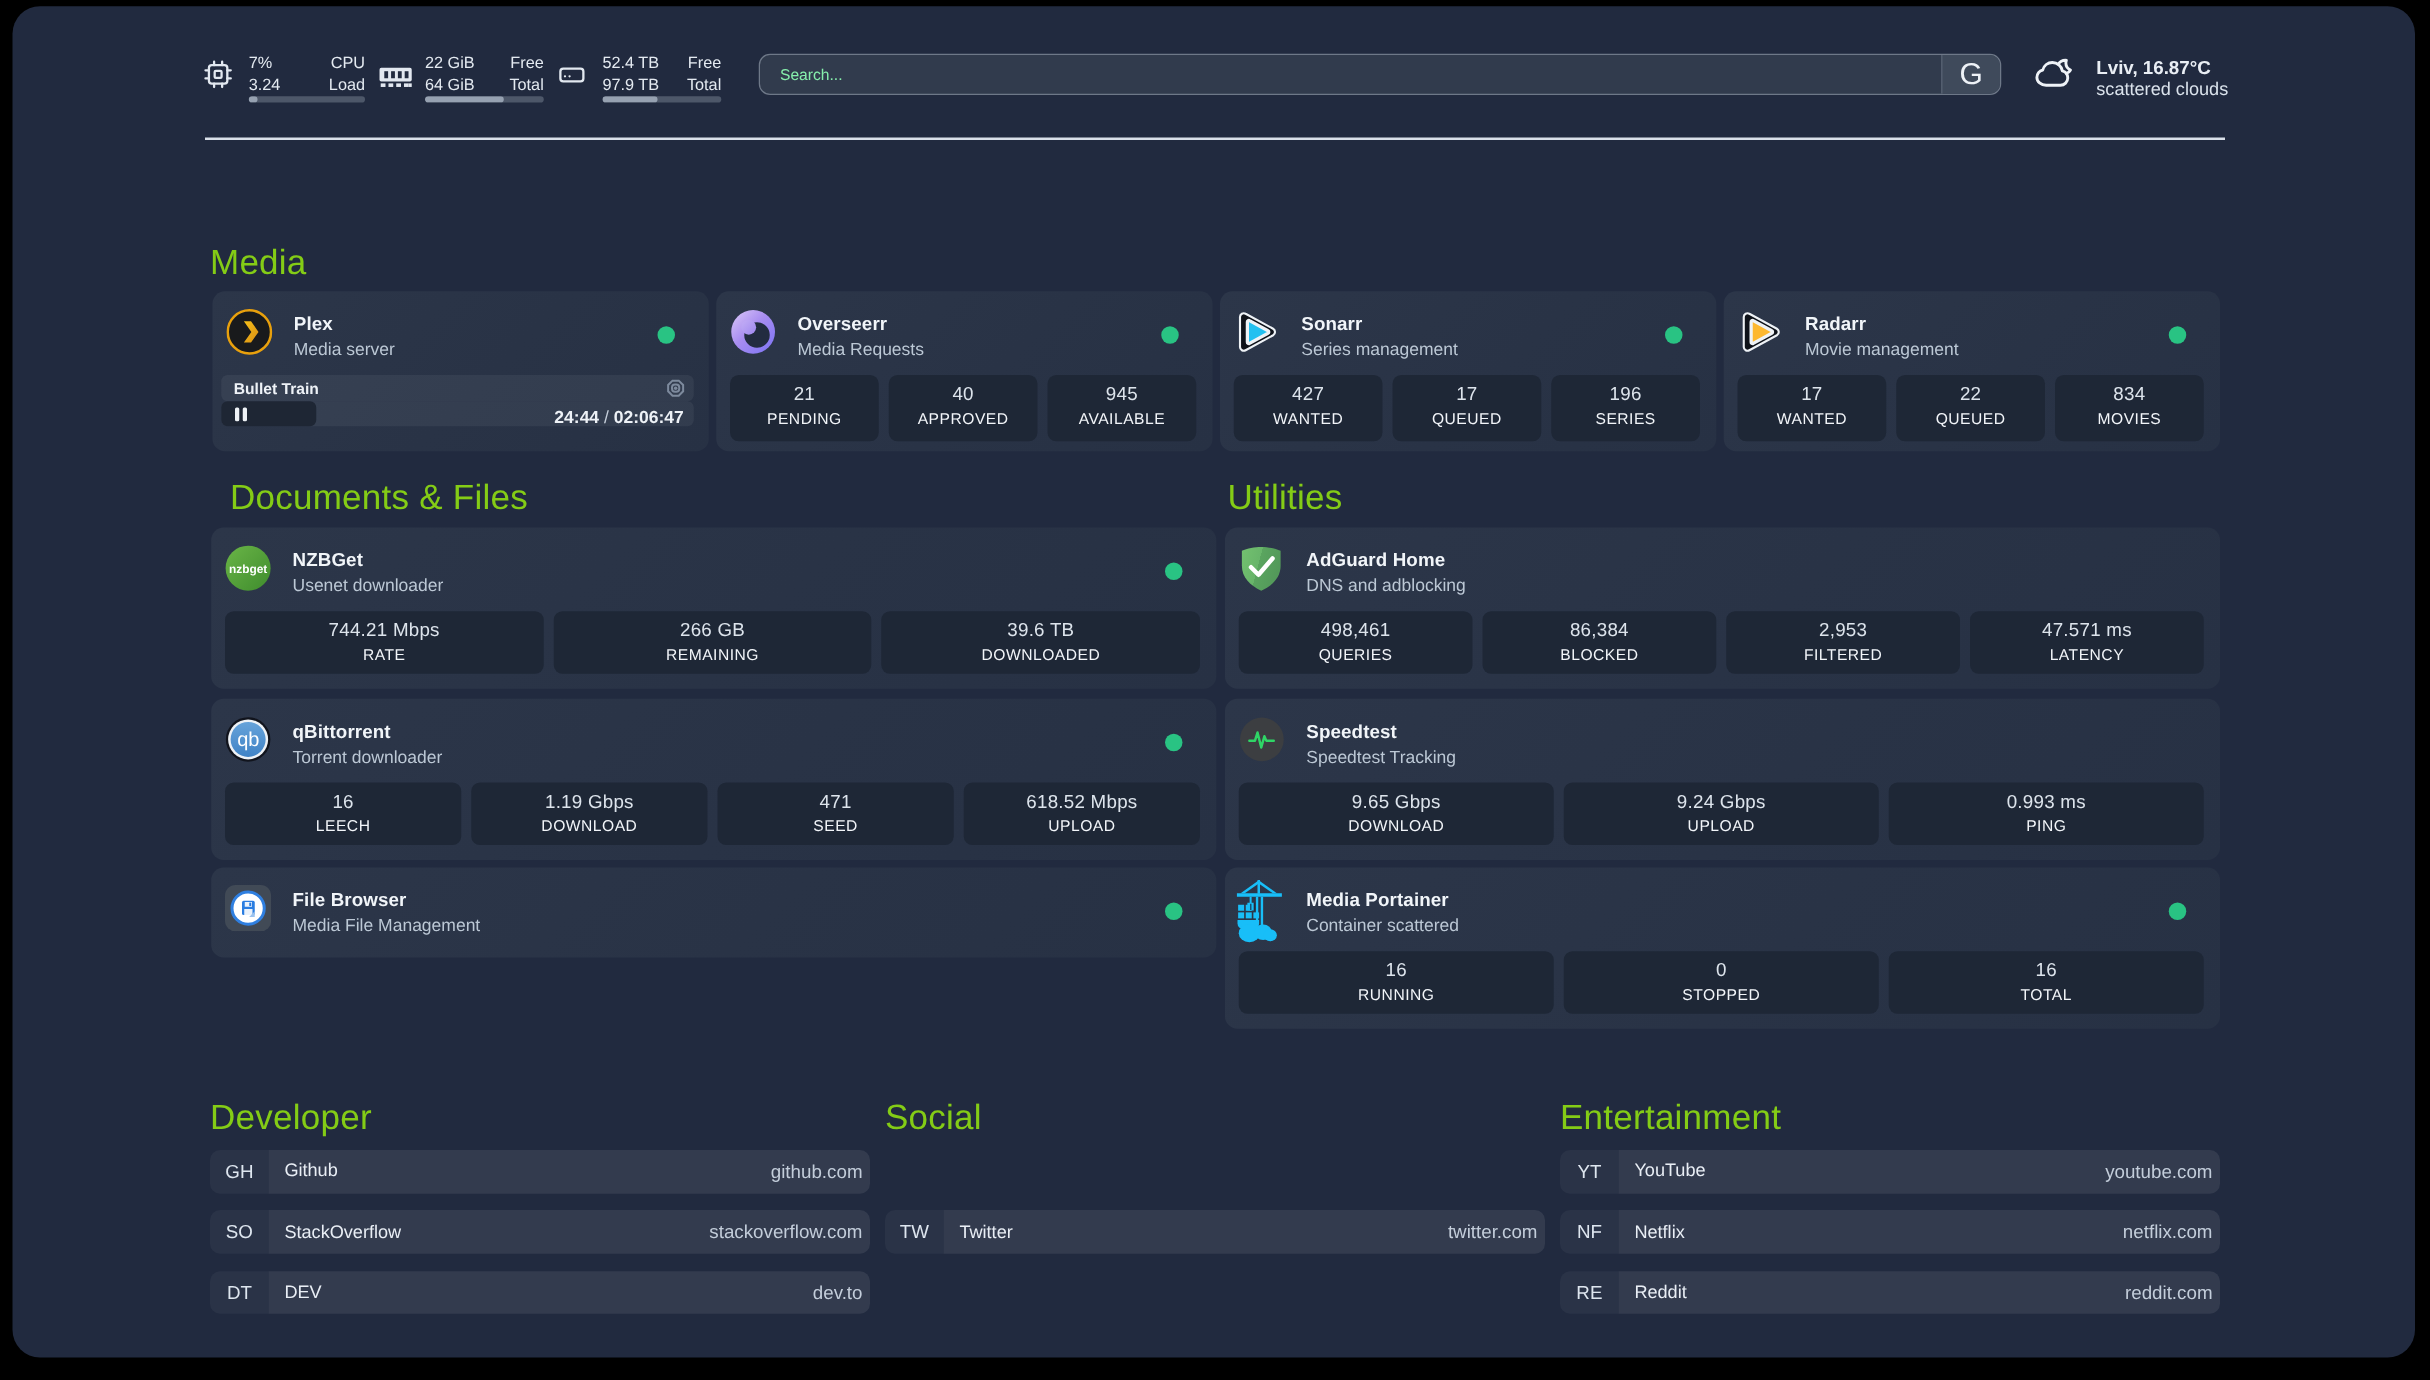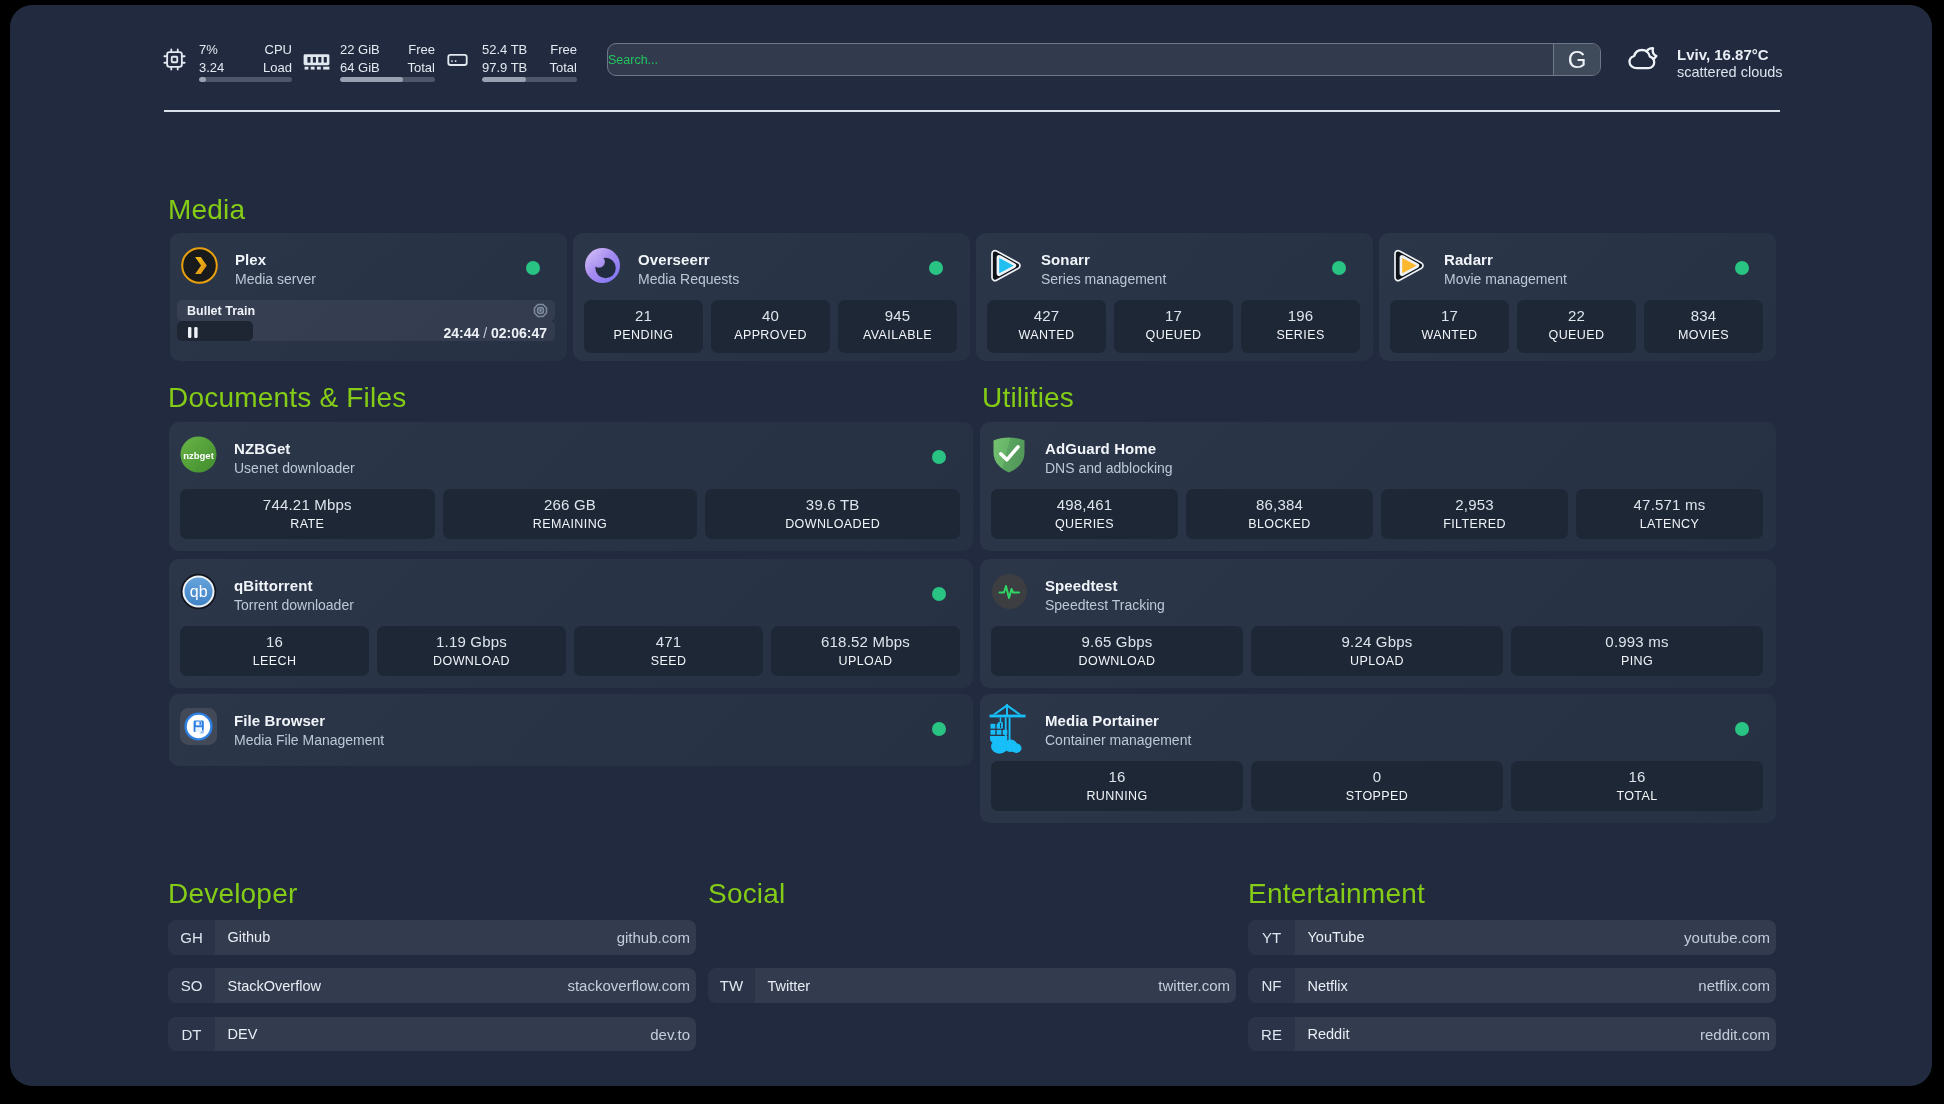--- a/index.html
+++ b/index.html
@@ -3,21 +3,21 @@
 *{margin:0;padding:0;box-sizing:border-box}
 html,body{width:1944px;height:1104px;background:#000;font-family:"Liberation Sans",sans-serif;overflow:hidden}
 #panel{position:absolute;left:10px;top:5px;width:1922px;height:1081px;background:#212a3f;border-radius:22px;overflow:hidden}
 #content{position:absolute;left:-10px;top:-5px;width:1944px;height:1104px}
 .ico{position:absolute}
 .grp-txt{position:absolute;font-size:13px;color:#e4eaf1;line-height:17.5px;top:41px}
 .grp-row{display:flex;justify-content:space-between}
 .pbar{position:absolute;height:4.5px;border-radius:3px;background:#4d5769;overflow:hidden;top:77px}
 .pfill{height:100%;background:#96a1b1;border-radius:3px}
 .search{position:absolute;left:607px;top:43px;width:994px;height:33px;background:#313b4d;border:1.5px solid #6e7888;border-radius:9px;display:flex;align-items:center}
-.search .ph{flex:1;font-size:12.5px;color:#22c55e}
+.search .ph{flex:1;padding-left:16px;font-size:12.5px;color:#86efac}
 .search .g{width:47px;height:100%;border-left:1.5px solid #6e7888;background:#3f4a5b;display:flex;align-items:center;justify-content:center;font-size:24px;color:#eef2f7;border-radius:0 8px 8px 0}
 .wtxt1{position:absolute;left:1677px;top:46px;font-size:15px;font-weight:700;color:#e9eef4}
 .wtxt2{position:absolute;left:1677px;top:63.5px;font-size:14.5px;color:#dbe3ec}
 .hr{position:absolute;left:164px;top:110px;width:1616px;height:2px;background:#d9e0e9}
 .h2{position:absolute;font-size:28px;color:#84cc16;letter-spacing:.2px}
 .card{position:absolute;background:linear-gradient(135deg,#2c3649 0%,#293346 55%,#273144 100%);border-radius:10px}
 .cico{position:absolute;left:11px;top:14px;width:37px;height:37px}
 .ctitle{position:absolute;left:65px;top:18px;font-size:15px;font-weight:700;color:#f1f5f9;letter-spacing:.1px}
 .csub{position:absolute;left:65px;top:38px;font-size:14px;color:#bcc8d5}
 .dot{position:absolute;width:14px;height:14px;border-radius:50%;background:#29c383}
@@ -109,21 +109,21 @@
 <div class="ico" style="left:1626px;top:45px"><svg width="34" height="30" viewBox="0 0 34 30" fill="none">
           <g stroke="#eef2f7" stroke-width="2.3" stroke-linecap="round" stroke-linejoin="round">
             <path d="M10.9 23.2 H 22.3 C 25.6 23.2 28.2 20.6 28.2 17.4 C 28.2 14.7 26.4 12.4 23.9 11.7 C 23.2 7.9 19.9 5 15.9 5 C 12.2 5 9.1 7.5 8.2 11 C 5.5 11.7 3.5 14.1 3.5 17 C 3.5 20.4 6.8 23.2 10.9 23.2 Z"></path>
             <path d="M20.6 6.4 C 21.8 4.4 24 3.2 26.4 3.2 C 26.6 3.2 26.9 3.2 27.1 3.3 C 26.8 4 26.7 4.7 26.7 5.4 C 26.7 7.9 28.2 10 30.4 11 C 29.7 12.3 28.5 13.3 27.1 13.8"></path>
           </g>
         </svg></div>
 <div class="wtxt1">Lviv, 16.87°C</div>
       <div class="wtxt2">scattered clouds</div>
 <div class="hr"></div>
 <div class="h2" style="left:168px;top:193.5px">Media</div>
-<div class="h2" style="left:168px;top:382px">Documents &amp; Files</div>
+<div class="h2" style="left:184px;top:382px">Documents &amp; Files</div>
 <div class="h2" style="left:982px;top:382px">Utilities</div>
 <div class="h2" style="left:168px;top:878px">Developer</div>
 <div class="h2" style="left:708px;top:878px">Social</div>
 <div class="h2" style="left:1248px;top:878px">Entertainment</div>
 <div class="card" style="left:170px;top:233px;width:397px;height:128px">
         <div class="cico"><svg width="37" height="37" viewBox="0 0 37 37" fill="none">
             <circle cx="18.5" cy="18.5" r="17.3" fill="#191a1c" stroke="#e8a00d" stroke-width="2"></circle>
             <path d="M14.1 10h5.7l6 8.5-6 8.5h-5.7l6-8.5z" fill="url(#plxg)"></path>
             <defs>
               <linearGradient id="plxg" x1="0" y1="0" x2="1" y2="1">
@@ -366,21 +366,21 @@
           </div>
           <div class="sbox">
             <div class="sval">0.993 ms</div>
             <div class="slab">PING</div>
           </div>
         </div>
       </div>
 <div class="card" style="left:980px;top:694px;width:796px;height:129px">
         <div class="cico"></div>
         <div class="ctitle">Media Portainer</div>
-        <div class="csub">Container management</div>
+        <div class="csub">Container scattered</div>
         <div class="dot" style="left:754.5px;top:27.5px"></div>
         <div style="position:absolute;left:9px;top:8px;width:38px;height:53px"><svg width="38" height="53" viewBox="0 0 38 53" fill="none">
             <g fill="#18bef8">
               <rect x="0.5" y="12.6" width="36" height="2.8"></rect>
               <rect x="17" y="2" width="2" height="11"></rect>
               <path d="M17.5 2.6 L3.5 12.6 L6.8 12.6 L18 4.8 Z"></path>
               <path d="M18.5 2.6 L32.5 12.6 L29.2 12.6 L18 4.8 Z"></path>
               <rect x="15.7" y="15.4" width="1.9" height="23.5"></rect>
               <rect x="19.6" y="15.4" width="1.9" height="23.5"></rect>
               <rect x="10.7" y="15.4" width="1.6" height="5.2"></rect>

